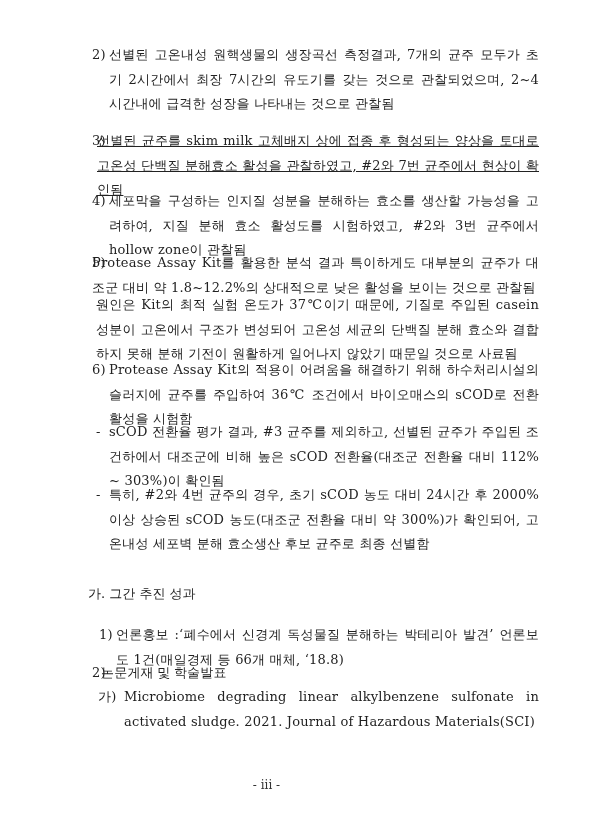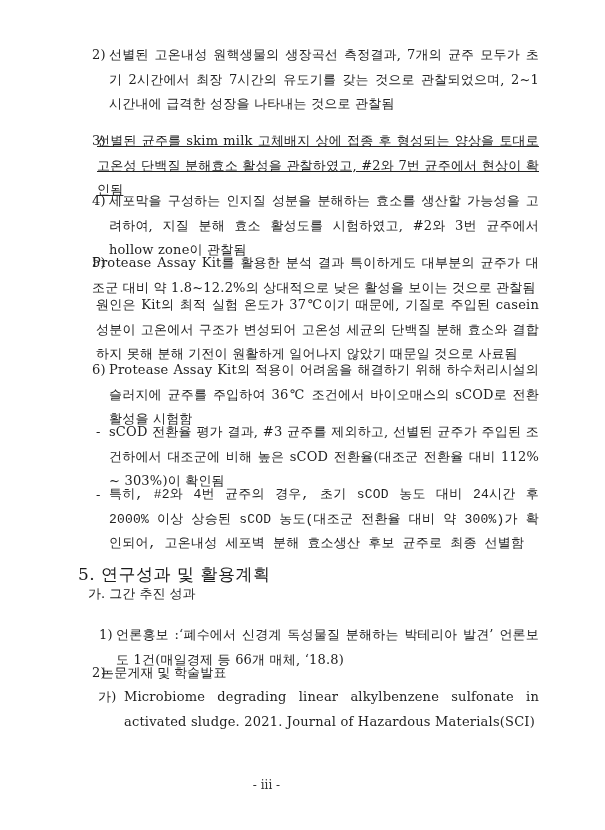--- a/index.html
+++ b/index.html
@@ -35,21 +35,21 @@
     text-align: center; font-size: 12px; color: #333;
   }
 </style>
 </head>
 <body>
 
 <div class="page">
 
   <div class="item" style="left:92px; top:43px; width:447px;">
     <span class="num">2)</span>
-    <span class="body" style="margin-left:17px;">선별된 고온내성 원핵생물의 생장곡선 측정결과, 7개의 균주 모두가 초기 2시간에서 최장 7시간의 유도기를 갖는 것으로 관찰되었으며, 2~1 시간내에 급격한 성장을 나타내는 것으로 관찰됨</span>
+    <span class="body" style="margin-left:17px;">선별된 고온내성 원핵생물의 생장곡선 측정결과, 7개의 균주 모두가 초기 2시간에서 최장 7시간의 유도기를 갖는 것으로 관찰되었으며, 2~4 시간내에 급격한 성장을 나타내는 것으로 관찰됨</span>
   </div>
 
   <div class="item" style="left:92px; top:129px; width:447px;">
     <span class="num">3)</span>
     <span class="body" style="margin-left:5px;text-decoration:underline;">선별된 균주를 skim milk 고체배지 상에 접종 후 형성되는 양상을 토대로 고온성 단백질 분해효소 활성을 관찰하였고, #2와 7번 균주에서 현상이 확인됨</span>
   </div>
 
   <div class="item" style="left:92px; top:189px; width:447px;">
     <span class="num">4)</span>
     <span class="body" style="margin-left:17px;">세포막을 구성하는 인지질 성분을 분해하는 효소를 생산할 가능성을 고려하여, 지질 분해 효소 활성도를 시험하였고, #2와 3번 균주에서 hollow zone이 관찰됨</span>
@@ -70,24 +70,23 @@
     <span class="body" style="margin-left:17px;">Protease Assay Kit의 적용이 어려움을 해결하기 위해 하수처리시설의 슬러지에 균주를 주입하여 36℃ 조건에서 바이오매스의 sCOD로 전환 활성을 시험함</span>
   </div>
 
   <div class="item" style="left:96px; top:420px; width:443px;">
     <span class="num">-</span>
     <span class="body" style="margin-left:13px;">sCOD 전환율 평가 결과, #3 균주를 제외하고, 선별된 균주가 주입된 조건하에서 대조군에 비해 높은 sCOD 전환율(대조군 전환율 대비 112% ~ 303%)이 확인됨</span>
   </div>
 
   <div class="item" style="left:96px; top:483px; width:443px;">
     <span class="num">-</span>
-    <span class="body" style="margin-left:13px;font-family:Liberation Mono, monospace;">특히, #2와 4번 균주의 경우, 초기 sCOD 농도 대비 24시간 후 2000% 이상 상승된 sCOD 농도(대조군 전환율 대비 약 300%)가 확인되어, 고온내성 세포벽 분해 효소생산 후보 균주로 최종 선별함</span>
+    <span class="body" style="margin-left:13px;">특히, #2와 4번 균주의 경우, 초기 sCOD 농도 대비 24시간 후 2000% 이상 상승된 sCOD 농도(대조군 전환율 대비 약 300%)가 확인되어, 고온내성 세포벽 분해 효소생산 후보 균주로 최종 선별함</span>
   </div>
 
-  <div class="h5">5. 연구성과 및 활용계획</div>
   <div class="sub">가. 그간 추진 성과</div>
 
   <div class="item" style="left:99px; top:623px; width:440px;">
     <span class="num">1)</span>
     <span class="body" style="margin-left:17px;">언론홍보 :‘폐수에서 신경계 독성물질 분해하는 박테리아 발견’ 언론보도 1건(매일경제 등 66개 매체, ‘18.8)</span>
   </div>
 
   <div class="item" style="left:92px; top:661px; width:447px;">
     <span class="num">2)</span>
     <span class="body" style="margin-left:9px;font-family:Liberation Serif, serif;">논문게재 및 학술발표</span>

